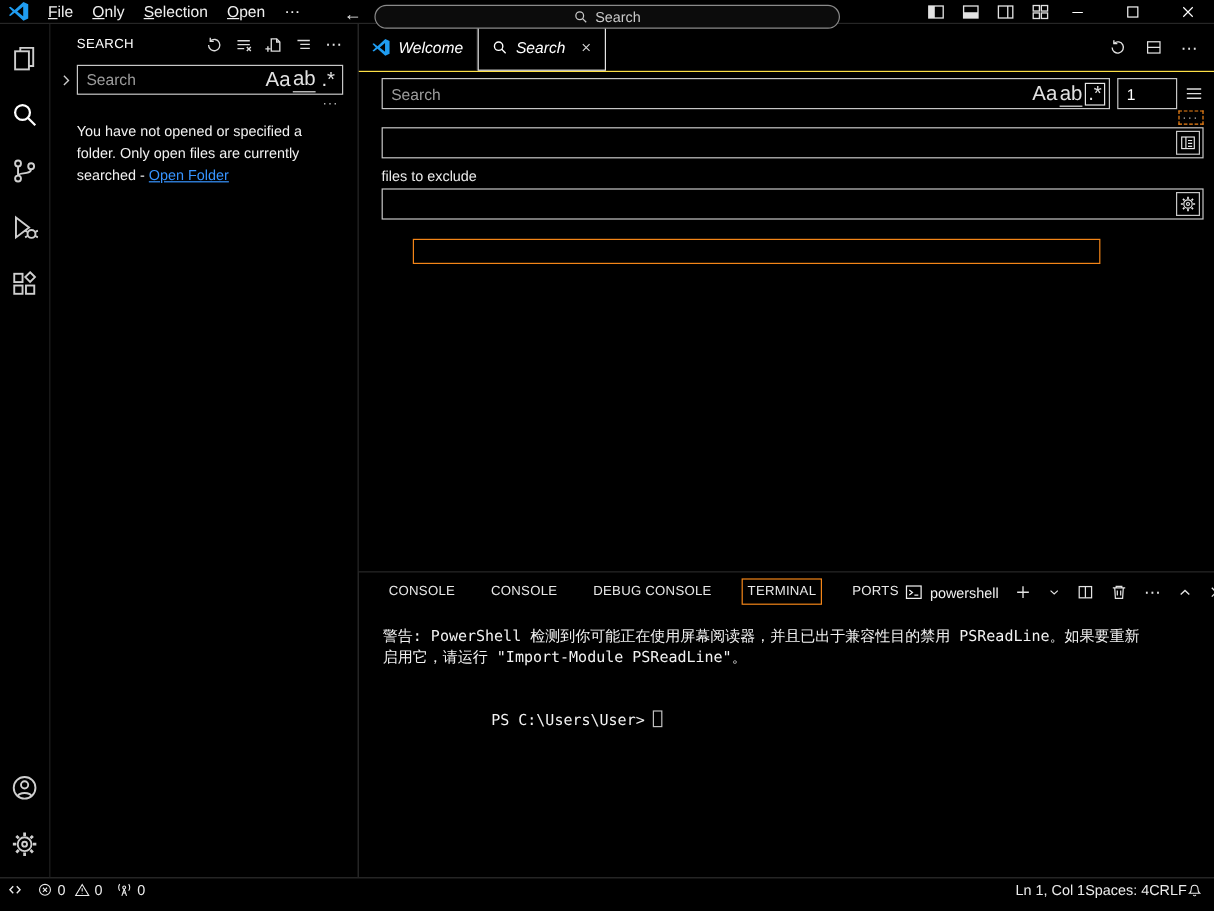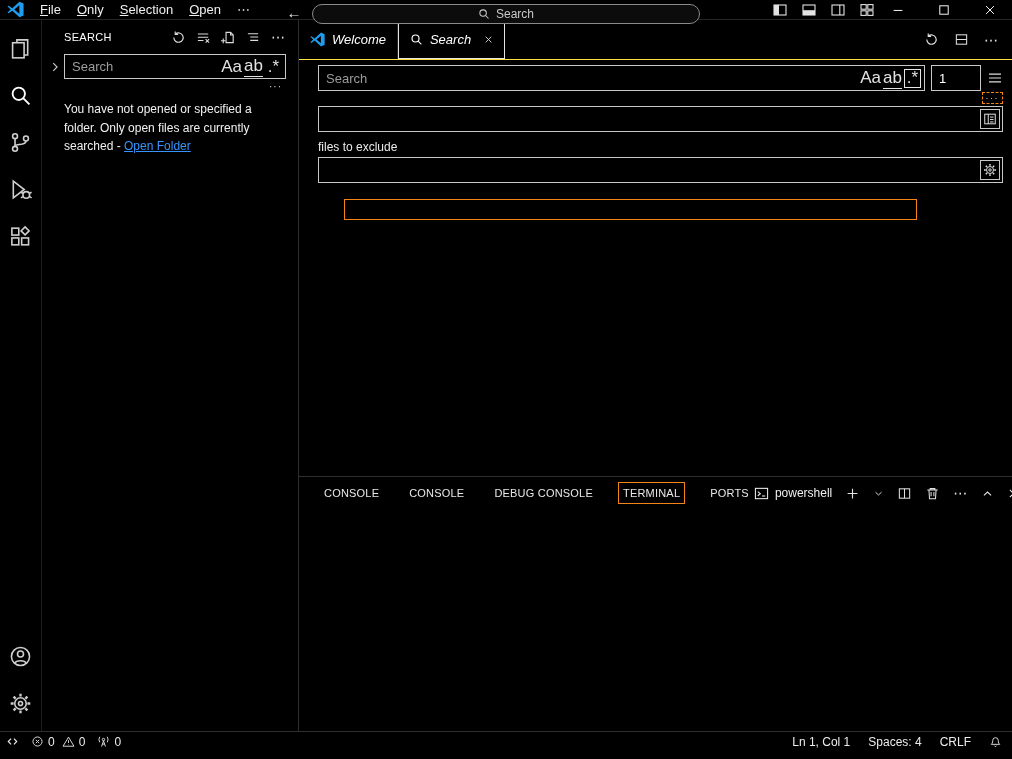--- a/index.html
+++ b/index.html
@@ -86,35 +86,35 @@
   .se-focus-rect { margin:16px 0 0 26px; width:573px; height:21px; border:1px solid #f38518; }
 
   
   .panel { height:255px; border-top:1px solid #2e2e2e; display:flex; flex-direction:column; }
   .panel-header { height:32px; display:flex; align-items:center; padding:0 10px 0 20px; }
   .p-tabs { display:flex; align-items:center; gap:20px; }
   .p-tab { font-size:11px; color:#e8e8e8; padding:4px 4px; border:1px solid transparent;
            letter-spacing:.2px; white-space:nowrap; }
   .p-tab.active { border-color:#f38518; }
   .p-actions { margin-left:auto; display:flex; align-items:center; gap:13px; color:#e3e3e3; }
-  .p-shell { display:flex; align-items:center; gap:6px; font-size:12px; color:#f0f0f0; }
+  .p-shell { display:flex; align-items:flex-end; gap:6px; font-size:12px; color:#f0f0f0; }
   .terminal { padding:12px 16px 0 20px; font-family:"DejaVu Sans Mono", monospace;
               font-size:12.5px; line-height:18px; color:#f2f2f2; flex:1; }
   .t-line { white-space:pre; overflow:hidden; }
   .t-blank { height:16px; }
   .t-cursor { display:inline-block; width:8px; height:14px; border:1px solid #c0c0c0;
               margin-left:7px; vertical-align:-2px; }
 
   
   .statusbar { height:20px; display:flex; align-items:center; padding:0 10px 0 6px;
                font-size:12px; border-top:1px solid #2e2e2e; color:#ececec; }
   .st-left { display:flex; align-items:center; gap:12px; }
   .st-item { display:flex; align-items:center; gap:4px; }
   .st-pair { display:flex; align-items:center; gap:7px; }
-  .st-right { margin-left:auto; display:flex; align-items:center; gap:18px; }
+  .st-right { margin-left:auto; display:flex; align-items:center; }
 </style>
 </head>
 <body>
 
 <div class="window">
 
   <div class="titlebar">
     <span class="tb-logo">
       <svg width="17" height="17" viewBox="0 0 16 16">
           <path fill="#1f9cf0" fill-rule="evenodd" d="M11.8 0.6 L4.9 6.9 L1.6 4.4 L0.4 5 L3.4 8 L0.4 11 L1.6 11.6 L4.9 9.1 L11.8 15.4 L15.6 13.6 V2.4 Z M11.6 4.1 V11.9 L6.9 8 Z"></path>
@@ -447,20 +447,28 @@
                   <path d="M3.6 10.4L8 6.2l4.4 4.2"></path>
                 </svg>
             </span>
             <span>
               <svg width="13" height="13" viewBox="0 0 16 16" stroke="currentColor" stroke-width="1.3">
                   <path d="M3.5 3.5l9 9M12.5 3.5l-9 9"></path>
                 </svg>
             </span>
           </div>
         </div>
+        <div class="terminal">
+          <div class="t-line">警告: PowerShell 检测到你可能正在使用屏幕阅读器，并且已出于兼容性目的禁用 PSReadLine。如果要重新</div>
+          <div class="t-line">启用它，请运行 "Import-Module PSReadLine"。</div>
+          <div class="t-blank"></div>
+          <div class="t-line">
+            <span>PS C:\Users\User&gt;</span><span class="t-cursor"></span>
+          </div>
+        </div>
       </div>
 
     </div>
   </div>
 
   <div class="statusbar">
     <div class="st-left">
       <span class="st-item">
         <svg width="13" height="13" viewBox="0 0 16 16" stroke="currentColor" fill="none" stroke-width="1.4">
             <path d="M6.2 4.4L2.8 8l3.4 3.6M9.8 4.4L13.2 8l-3.4 3.6"></path>

